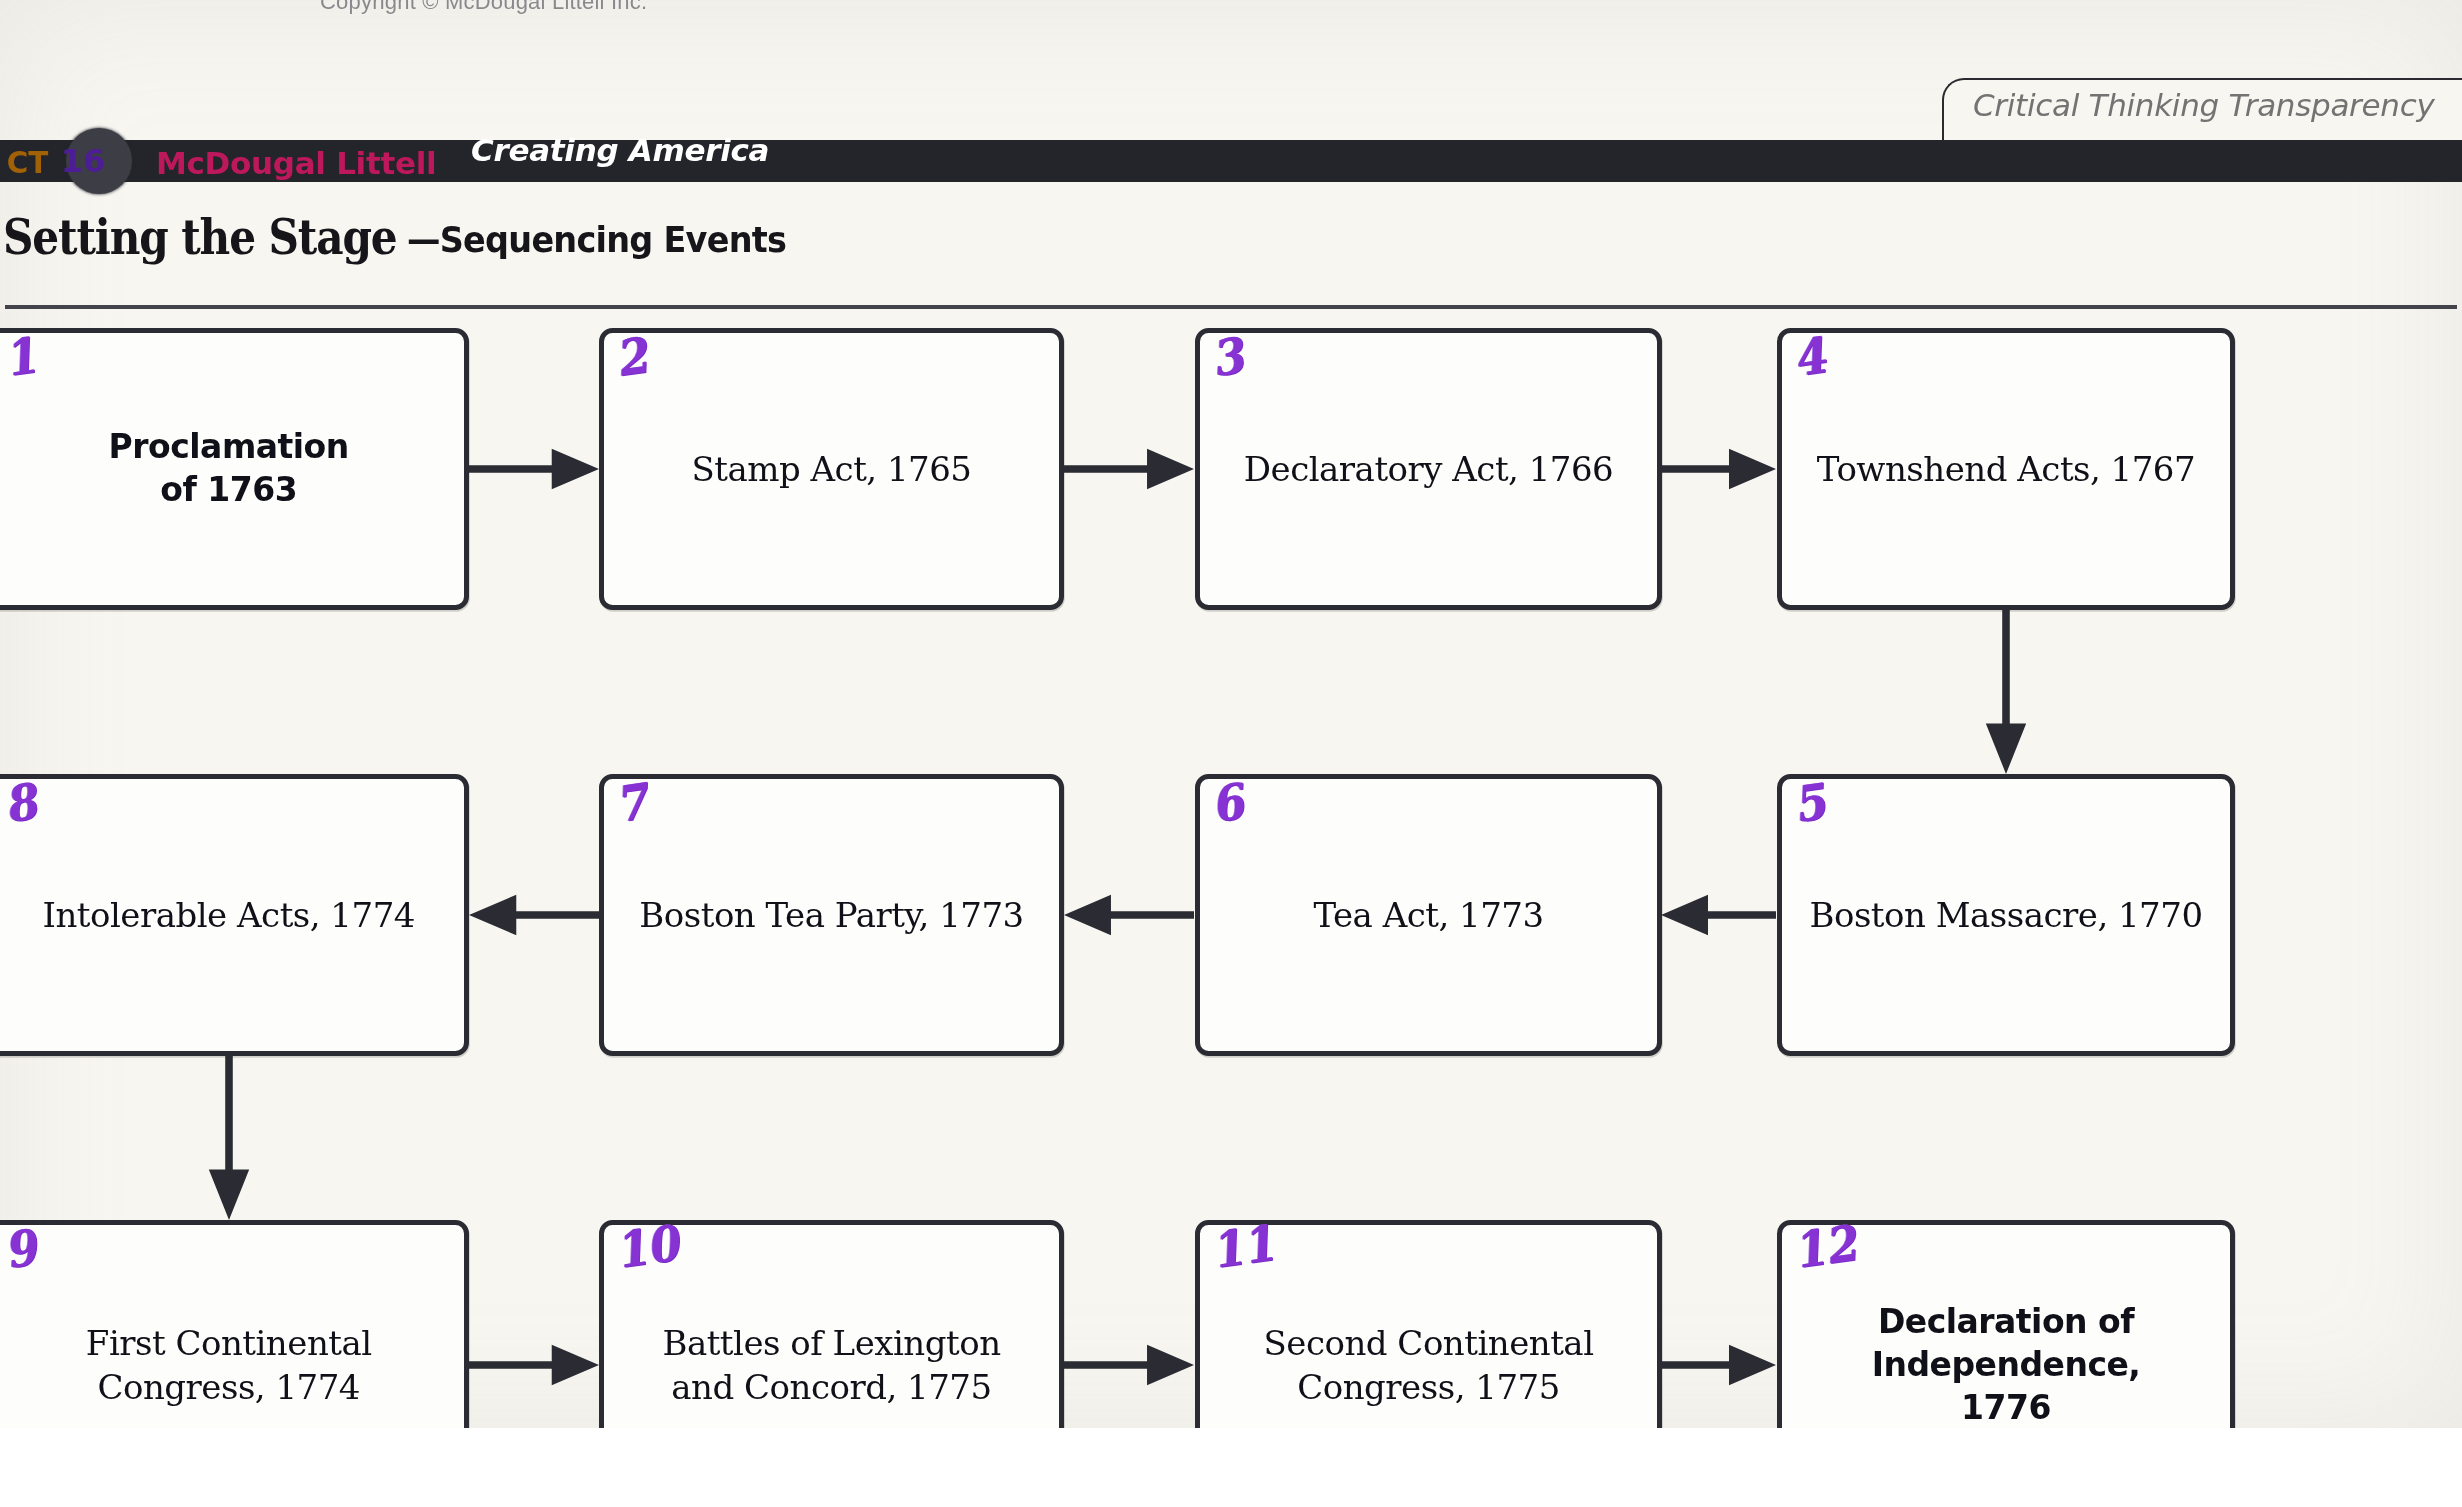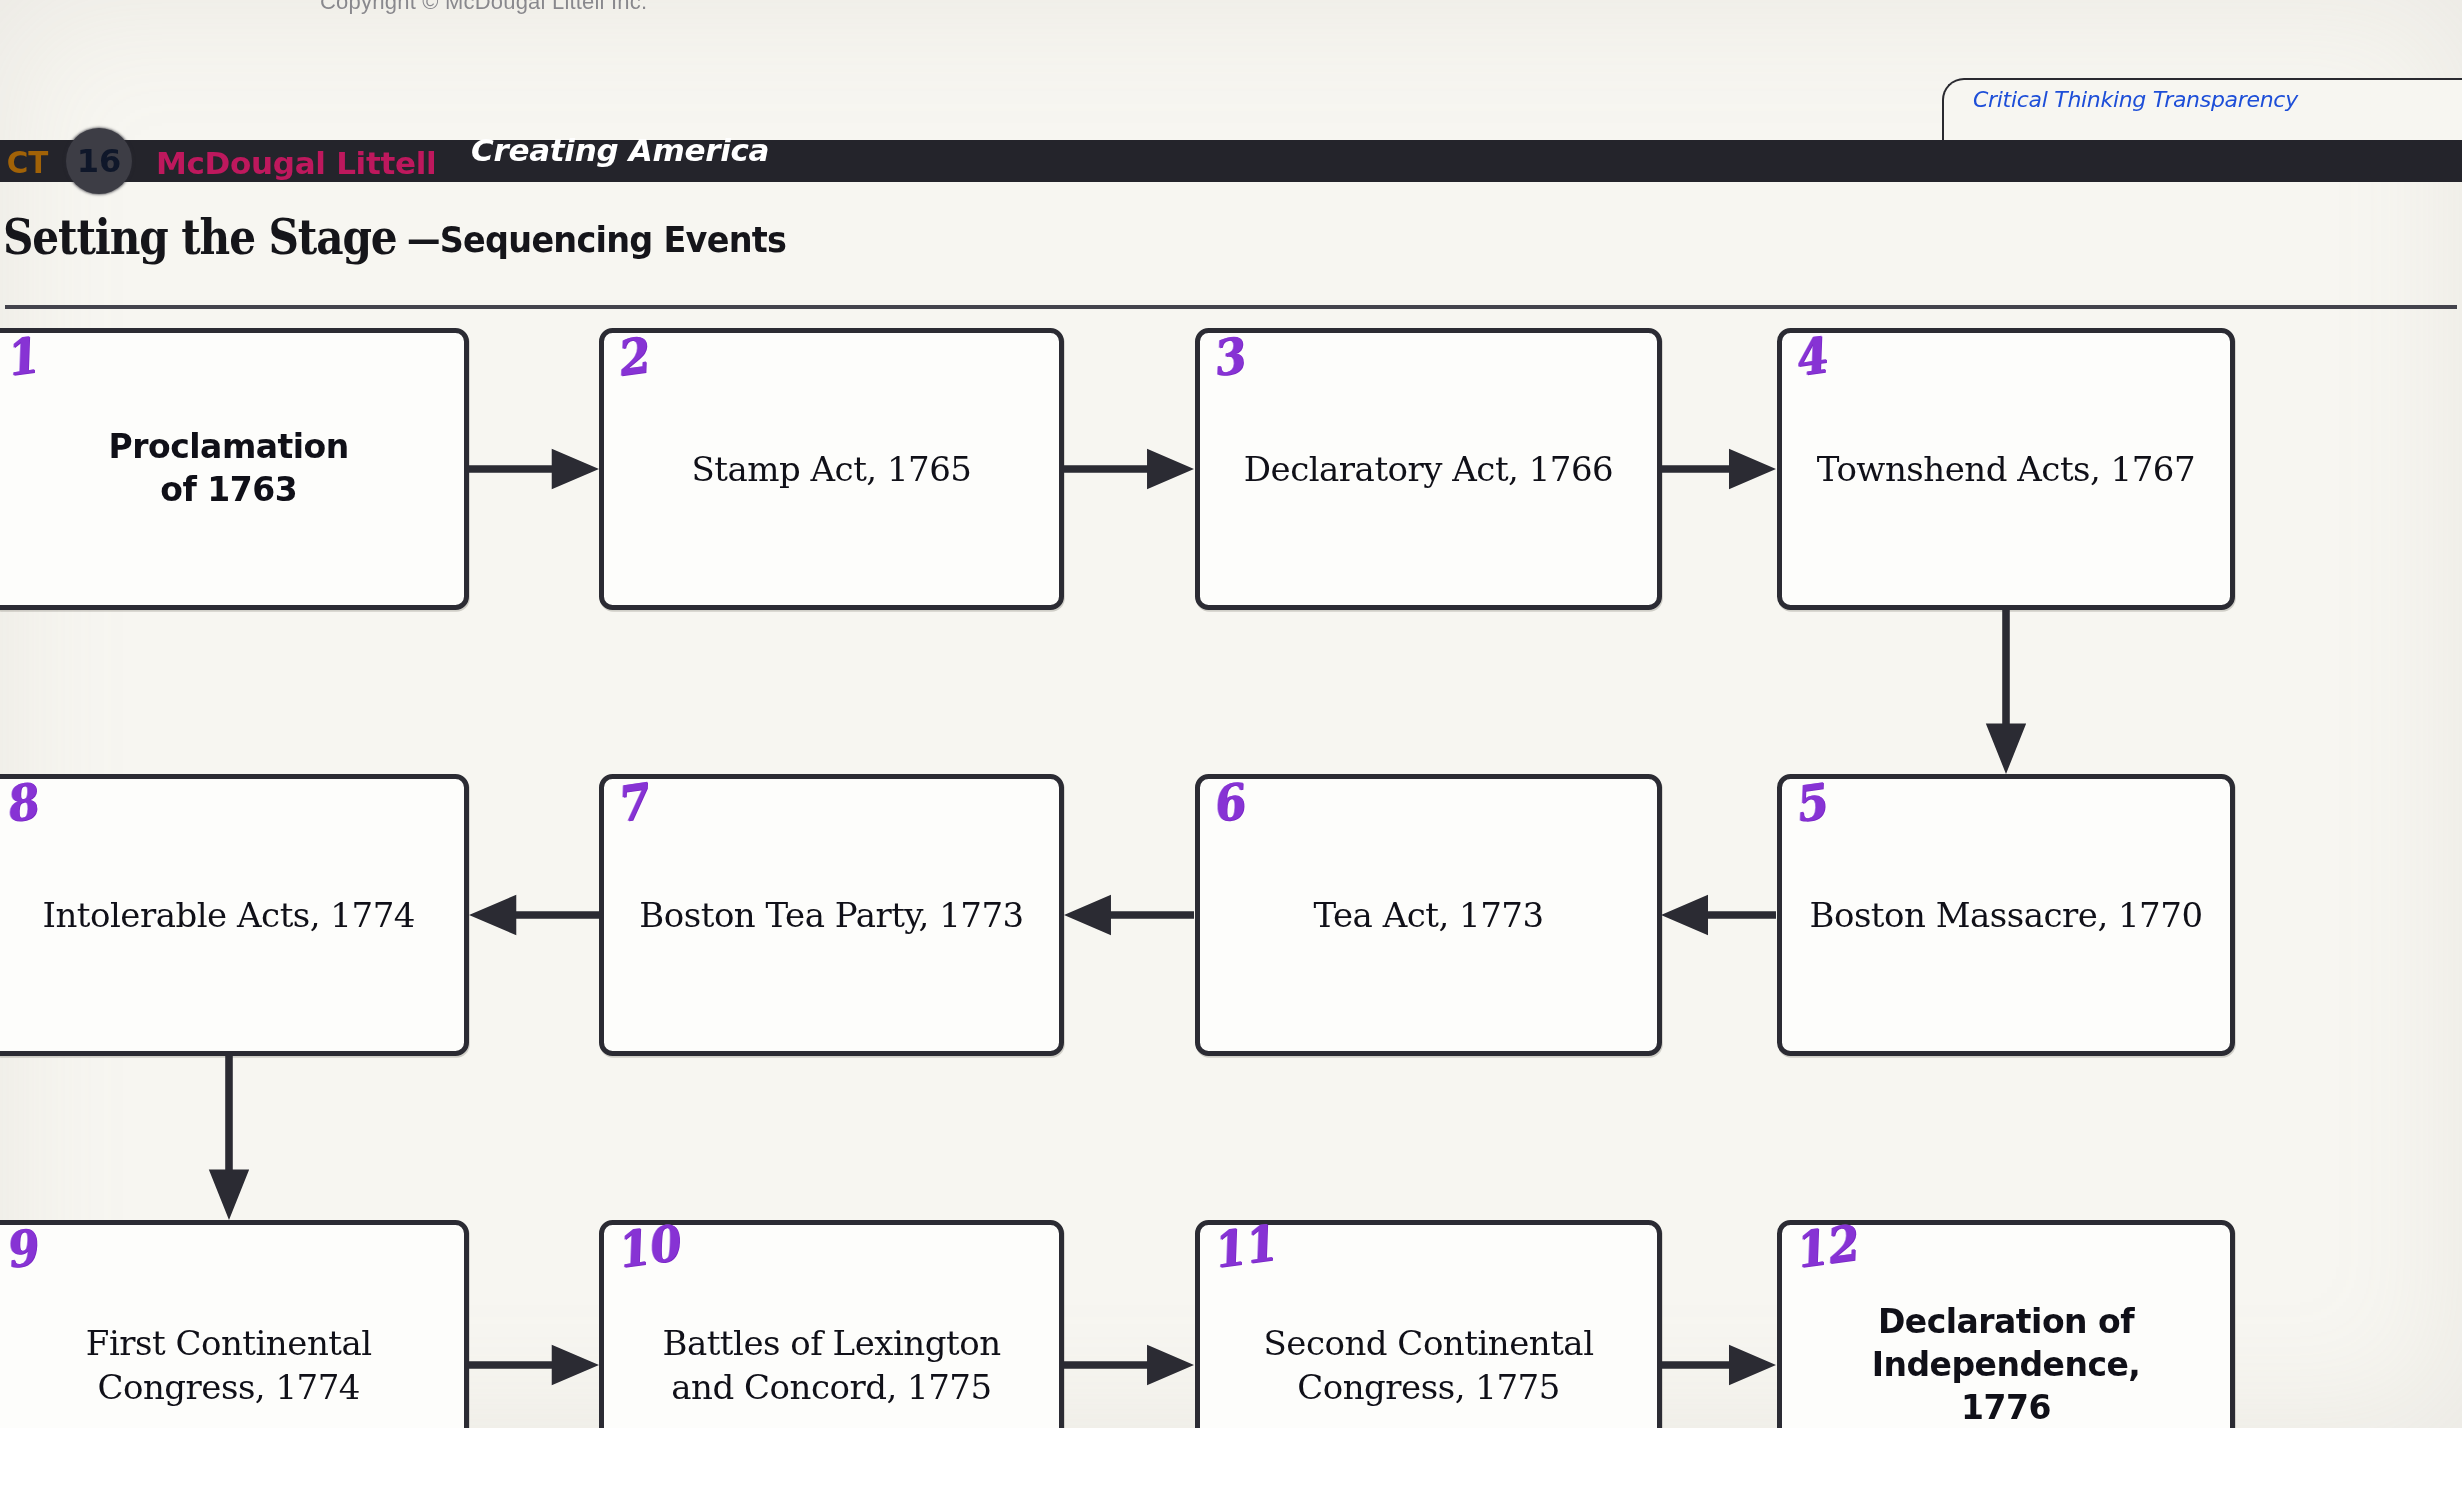--- a/index.html
+++ b/index.html
@@ -43,22 +43,22 @@
     border-top-left-radius: 22px;
     background: #f7f6f1;
     box-sizing: border-box;
   }
   #tab-label {
     position: absolute;
     left: 1973px;
     top: 87px;
     font-family: "DejaVu Sans", sans-serif;
     font-style: italic;
-    font-size: 22px;
-    color: #1d4ed8;
+    font-size: 31px;
+    color: #737373;
     letter-spacing: -0.3px;
     white-space: nowrap;
   }
 
   
   #bar {
     position: absolute;
     left: 0;
     top: 140px;
     width: 2462px;
@@ -80,30 +80,30 @@
     left: 66px;
     top: 128px;
     width: 66px;
     height: 66px;
     border-radius: 50%;
     background: #3d3d45;
     box-shadow: 0 0 2.5px 0.8px rgba(40,40,48,0.7);
   }
   #bar-num {
     position: absolute;
-    left: 66px;
+    left: 50px;
     top: 128px;
     width: 66px;
     height: 66px;
     line-height: 66px;
     text-align: center;
     font-family: "DejaVu Sans", sans-serif;
     font-weight: bold;
     font-size: 32px;
-    color: #0f172a;
+    color: #4c1d95;
   }
   #bar-pub {
     position: absolute;
     left: 156px;
     top: 145px;
     font-family: "DejaVu Sans", sans-serif;
     font-weight: bold;
     font-size: 31px;
     color: #be185d;
     letter-spacing: -0.3px;

